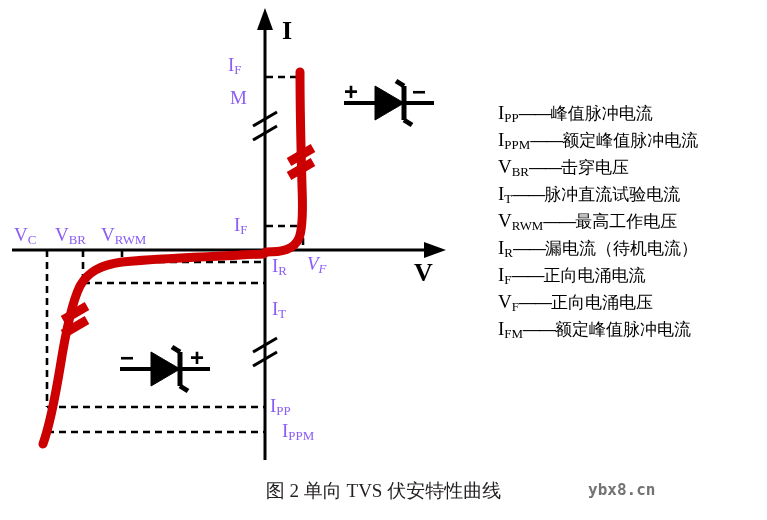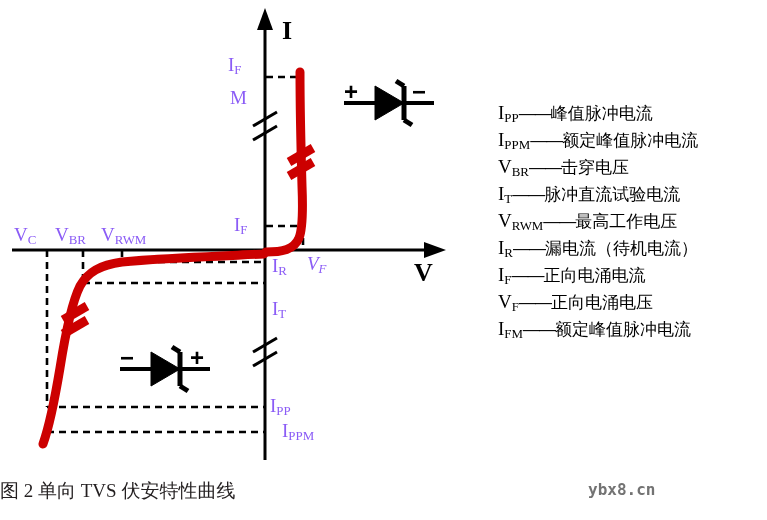--- a/index.html
+++ b/index.html
@@ -82,20 +82,21 @@
   }
   .legend-dash {
     letter-spacing: -1px;
   }
   
   #caption {
     position: absolute;
     left: 0;
     top: 478px;
     width: 767px;
+    text-align: center;
     font-family: "Liberation Serif", "DejaVu Serif", serif;
     font-size: 19px;
     color: #231f20;
   }
   #watermark {
     position: absolute;
     left: 588px;
     top: 480px;
     font-family: "DejaVu Sans Mono", monospace;
     font-size: 16px;

